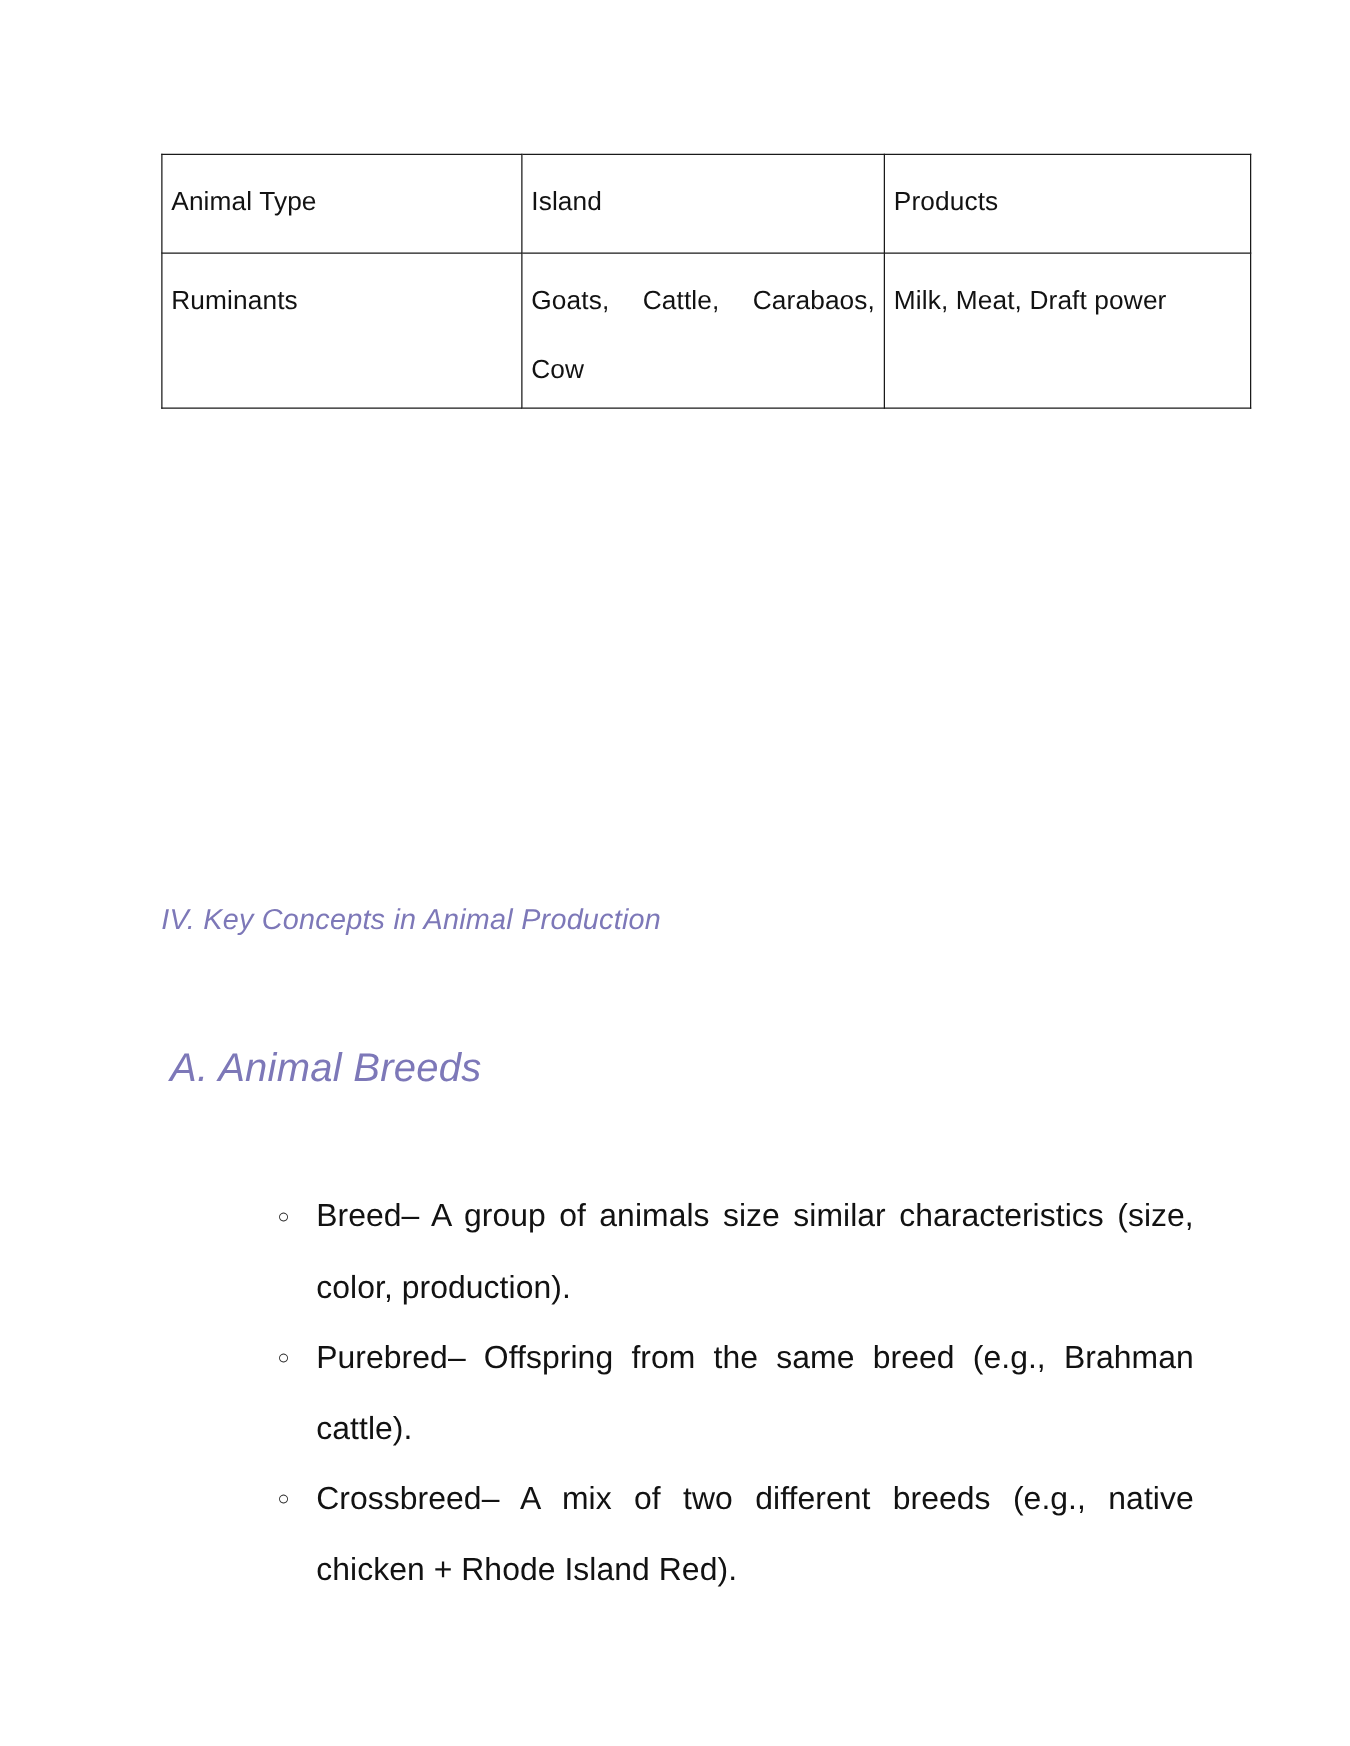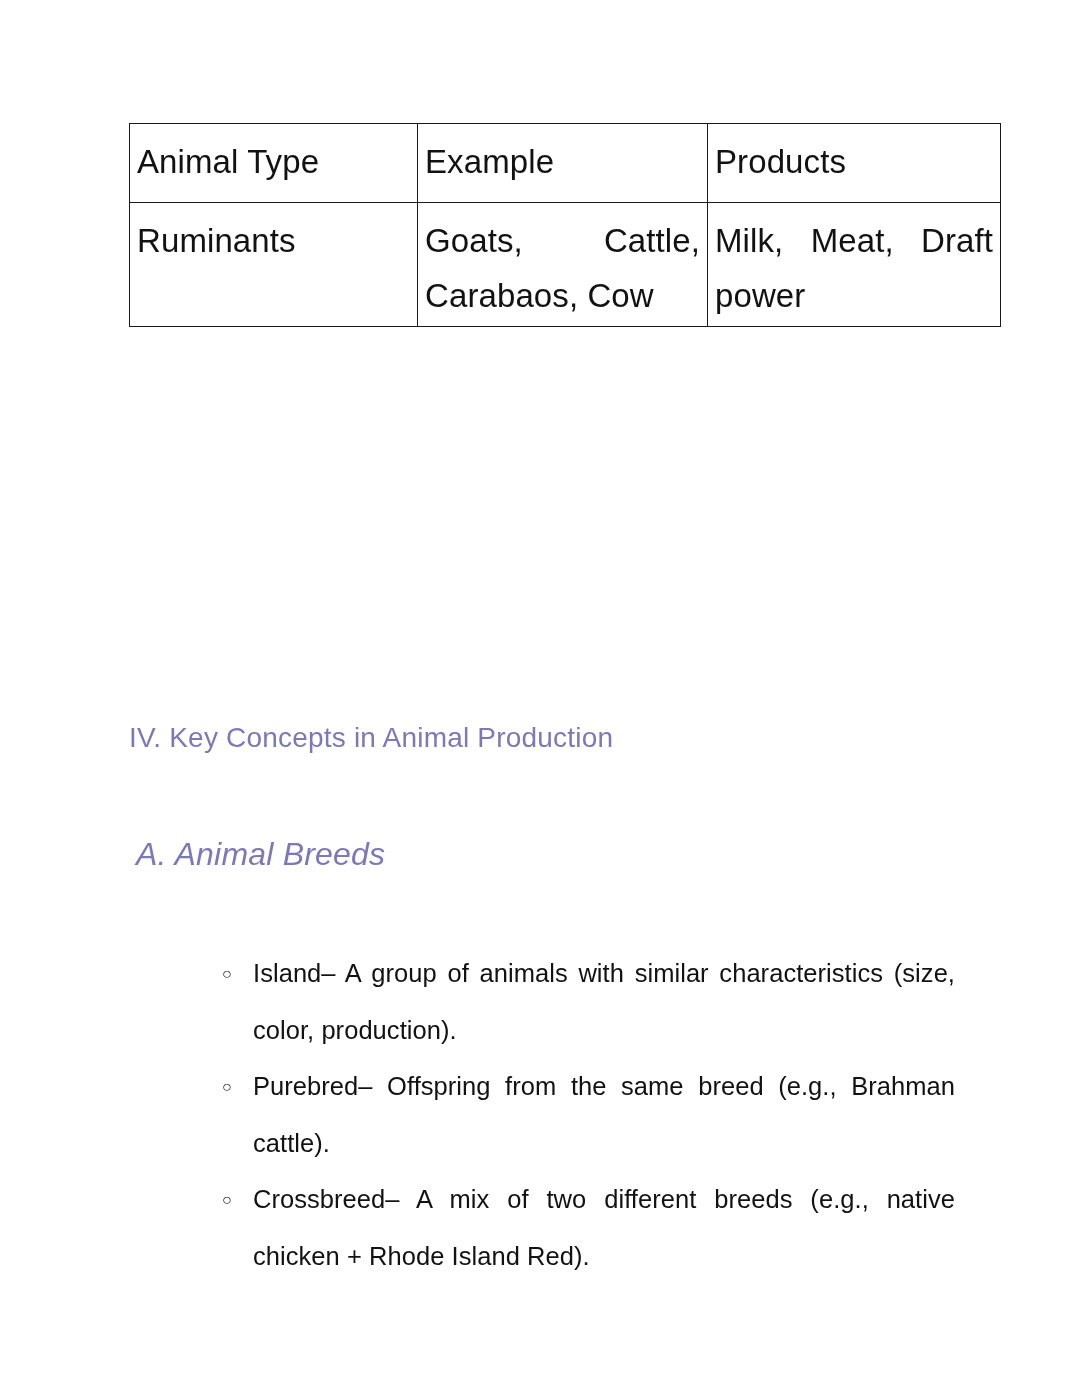--- a/index.html
+++ b/index.html
@@ -22,21 +22,21 @@
     left: 129px;
     top: 123px;
     width: 826px;
     border-collapse: collapse;
     table-layout: fixed;
   }
   .doc-table td {
     border: 1.6px solid #1a1a1a;
     vertical-align: top;
     padding: 10px 7px 0 7px;
-    font-size: 33px;
+    font-size: 21px;
     line-height: 55px;
     text-align: justify;
     text-align-last: left;
     letter-spacing: 0.1px;
     color: #121212;
   }
   .col-a { width: 273px; }
   .col-b { width: 275px; }
   .col-c { width: 278px; }
 
@@ -49,21 +49,22 @@
   .cell-justify {
     text-align: justify;
     text-align-last: left;
   }
 
   
   .heading-main {
     position: absolute;
     left: 129px;
     top: 722px;
-    font-size: 28px;
+    font-size: 23px;
+    font-style: italic;
     color: #7d78b8;
     letter-spacing: 0.2px;
     white-space: nowrap;
   }
   .heading-sub {
     position: absolute;
     left: 136px;
     top: 836px;
     font-size: 32px;
     font-style: italic;
@@ -100,42 +101,42 @@
   }
   .bullet-text { display: block; }
 </style>
 </head>
 <body>
 
 <table class="doc-table">
   <tbody>
     <tr class="row-h">
       <td class="col-a">Animal Type</td>
-      <td class="col-b">Example</td>
+      <td class="col-b">Island</td>
       <td class="col-c">Products</td>
     </tr>
 
 
 
     <tr class="row-3">
       <td class="col-a">Ruminants</td>
       <td class="col-b cell-justify">Goats, Cattle, Carabaos, Cow</td>
       <td class="col-c cell-justify">Milk, Meat, Draft power</td>
     </tr>
 
   </tbody>
 </table>
 
 <div class="heading-main">IV. Key Concepts in Animal Production</div>
 <div class="heading-sub">A. Animal Breeds</div>
 
 <div class="bullet-list">
   <div class="bullet-item">
     <span class="bullet-glyph">○</span>
-    <span class="bullet-text">Island– A group of animals with similar characteristics (size, color, production).</span>
+    <span class="bullet-text">Breed– A group of animals size similar characteristics (size, color, production).</span>
   </div>
   <div class="bullet-item">
     <span class="bullet-glyph">○</span>
     <span class="bullet-text">Purebred– Offspring from the same breed (e.g., Brahman cattle).</span>
   </div>
   <div class="bullet-item">
     <span class="bullet-glyph">○</span>
     <span class="bullet-text">Crossbreed– A mix of two different breeds (e.g., native chicken + Rhode Island Red).</span>
   </div>
 </div>

